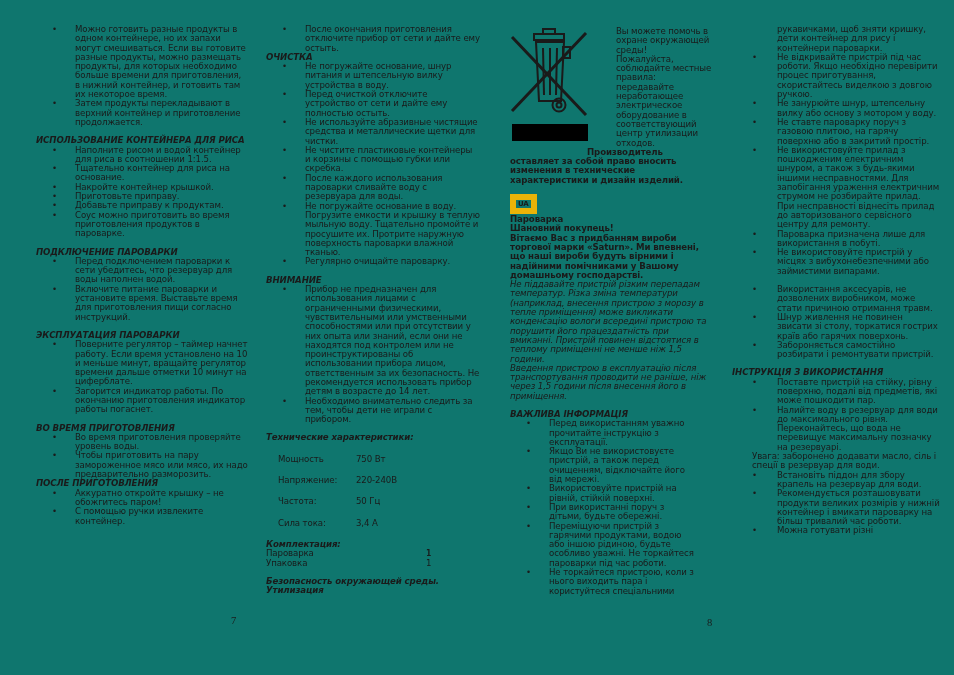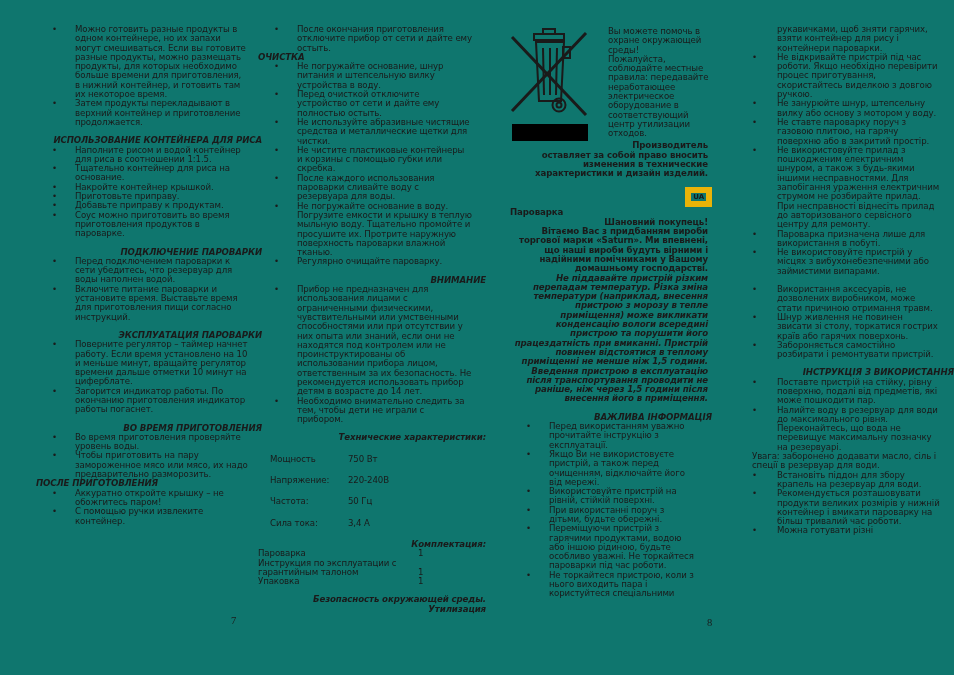--- a/index.html
+++ b/index.html
@@ -10,38 +10,38 @@
     color:#1a1a1a;
     overflow:hidden;
   }
   .sheet{position:relative;width:950px;height:675px;background:#0f766e;padding-left:48px;}
   .col{
     position:absolute;top:25px;
     font-size:8.6px;line-height:9.3px;
     letter-spacing:-0.1px;
   }
   .heading{font-weight:bold;white-space:pre-line;margin:0;font-style:italic;}
-  .gap{margin-top:9px;text-align:right;}
+  .gap{margin-top:9px;}
   ul.bullets{list-style:none;margin:0;padding:0;}
   ul.bullets li{position:relative;padding-left:39px;padding-right:14px;}
   ul.bullets li::before{content:"\2022";position:absolute;left:16px;top:0;}
   .cont{margin:0;padding-left:39px;padding-right:14px;}
   .para{margin:0;white-space:pre-line;padding-right:4px;}
   .bold{font-weight:bold;}
-  .bold-italic{font-weight:bold;font-style:italic;}
+  .bold-italic{font-weight:normal;font-style:italic;}
   .indent-first{text-indent:77px;}
   .note{margin:0;padding-left:20px;padding-right:6px;}
   .spec-row{position:relative;margin:12px;}
   .spec-value{position:absolute;left:78px;top:0;}
   .kit-row{position:relative;margin:0;padding-right:50px;}
   .kit-qty{position:absolute;left:160px;bottom:0;}
   .weee{display:flex;align-items:flex-start;}
   .weee-left{width:84px;flex:0 0 84px;margin-right:6px;}
   .weee-bar{width:76px;height:17px;background:#000;margin:3px 0 0 2px;}
-  .weee-text{flex:1;margin:2px 0 0 8px;white-space:pre-line;}
+  .weee-text{flex:1;margin:2px 0 0 16px;white-space:pre-line;}
   .ua-badge{
     display:inline-block;border:6px solid #eab308;
     font-size:7px;line-height:8px;font-weight:bold;
     padding:0 2px;margin-bottom:1px;
   }
   .spacer{height:9px;}
   
   .col-3 ul.bullets li{padding-left:45px;}
   .col-3 ul.bullets li::before{left:20px;}
   .col-3 .cont{padding-left:45px;}
@@ -86,21 +86,21 @@
         <ul class="bullets">
           <li>Во время приготовления проверяйте уровень воды.</li>
           <li>Чтобы приготовить на пару замороженное мясо или мясо, их надо предварительно разморозить.</li>
         </ul>
         <p class="heading">ПОСЛЕ ПРИГОТОВЛЕНИЯ</p>
         <ul class="bullets">
           <li>Аккуратно откройте крышку – не обожгитесь паром!</li>
           <li>С помощью ручки извлеките контейнер.</li>
         </ul>
       </div>
-      <div class="col col-1" style="left: 258px; width: 228px;">
+      <div class="col col-1" style="left: 266px; width: 228px;">
         <ul class="bullets">
           <li>После окончания приготовления отключите прибор от сети и дайте ему остыть.</li>
         </ul>
         <p class="heading">ОЧИСТКА</p>
         <ul class="bullets">
           <li>Не погружайте основание, шнур питания и штепсельную вилку устройства в воду.</li>
           <li>Перед очисткой отключите устройство от сети и дайте ему полностью остыть.</li>
           <li>Не используйте абразивные чистящие средства и металлические щетки для чистки.</li>
           <li>Не чистите пластиковые контейнеры и корзины с помощью губки или скребка.</li>
           <li>После каждого использования пароварки сливайте воду с резервуара для воды.</li>
@@ -115,21 +115,21 @@
         <p class="heading gap">Технические характеристики:</p>
         <div>
           <p class="spec-row"><span class="spec-label">Мощность</span><span class="spec-value">750 Вт</span></p>
           <p class="spec-row"><span class="spec-label">Напряжение:</span><span class="spec-value">220-240В</span></p>
           <p class="spec-row"><span class="spec-label">Частота:</span><span class="spec-value">50 Гц</span></p>
           <p class="spec-row"><span class="spec-label">Сила тока:</span><span class="spec-value">3,4 А</span></p>
         </div>
         <p class="heading gap">Комплектация:</p>
         <div>
           <p class="kit-row"><span class="kit-label">Пароварка</span><span class="kit-qty">1</span></p>
-          <p class="kit-row"><span class="kit-label">Инструкция по эксплуатации с гарантийным талоном</span><span class="kit-qty">1</span></p>
+          <p class="kit-row"><span class="kit-qty">1</span></p>
           <p class="kit-row"><span class="kit-label">Упаковка</span><span class="kit-qty">1</span></p>
         </div>
         <p class="heading gap">Безопасность окружающей среды.
 Утилизация</p>
       </div>
       <div class="col col-2" style="left: 510px; width: 202px;">
         <div class="weee">
           <div class="weee-left">
             <div><svg width="78" height="94" viewBox="0 0 78 94" xmlns="http://www.w3.org/2000/svg">
                 <g fill="none" stroke="#1a1a1a" stroke-width="2">
@@ -162,21 +162,21 @@
         <ul class="bullets">
           <li>Перед використанням уважно прочитайте інструкцію з експлуатації.</li>
           <li>Якщо Ви не використовуєте пристрій, а також перед очищенням, відключайте його від мережі.</li>
           <li>Використовуйте пристрій на рівній, стійкій поверхні.</li>
           <li>При використанні поруч з дітьми, будьте обережні.</li>
           <li>Переміщуючи пристрій з гарячими продуктами, водою або іншою рідиною, будьте особливо уважні. Не торкайтеся пароварки під час роботи.</li>
           <li>Не торкайтеся пристрою, коли з нього виходить пара і користуйтеся спеціальними</li>
         </ul>
       </div>
       <div class="col col-3" style="left: 732px; width: 222px;">
-        <p class="cont">рукавичками, щоб зняти гарячих, взяти контейнер для рису і контейнери пароварки.</p>
+        <p class="cont">рукавичками, щоб зняти кришку, дети контейнер для рису і контейнери пароварки.</p>
         <ul class="bullets">
           <li>Не відкривайте пристрій під час роботи. Якщо необхідно перевірити процес приготування, скористайтесь виделкою з довгою ручкою.</li>
           <li>Не занурюйте шнур, штепсельну вилку або основу з мотором у воду.</li>
           <li>Не ставте пароварку поруч з газовою плитою, на гарячу поверхню або в закритий простір.</li>
           <li>Не використовуйте прилад з пошкодженим електричним шнуром, а також з будь-якими іншими несправностями. Для запобігання ураження електричним струмом не розбирайте прилад. При несправності віднесіть прилад до авторизованого сервісного центру для ремонту.</li>
           <li>Пароварка призначена лише для використання в побуті.</li>
           <li>Не використовуйте пристрій у місцях з вибухонебезпечними або займистими випарами.</li>
         </ul>
         <div class="spacer"></div>
         <ul class="bullets">

